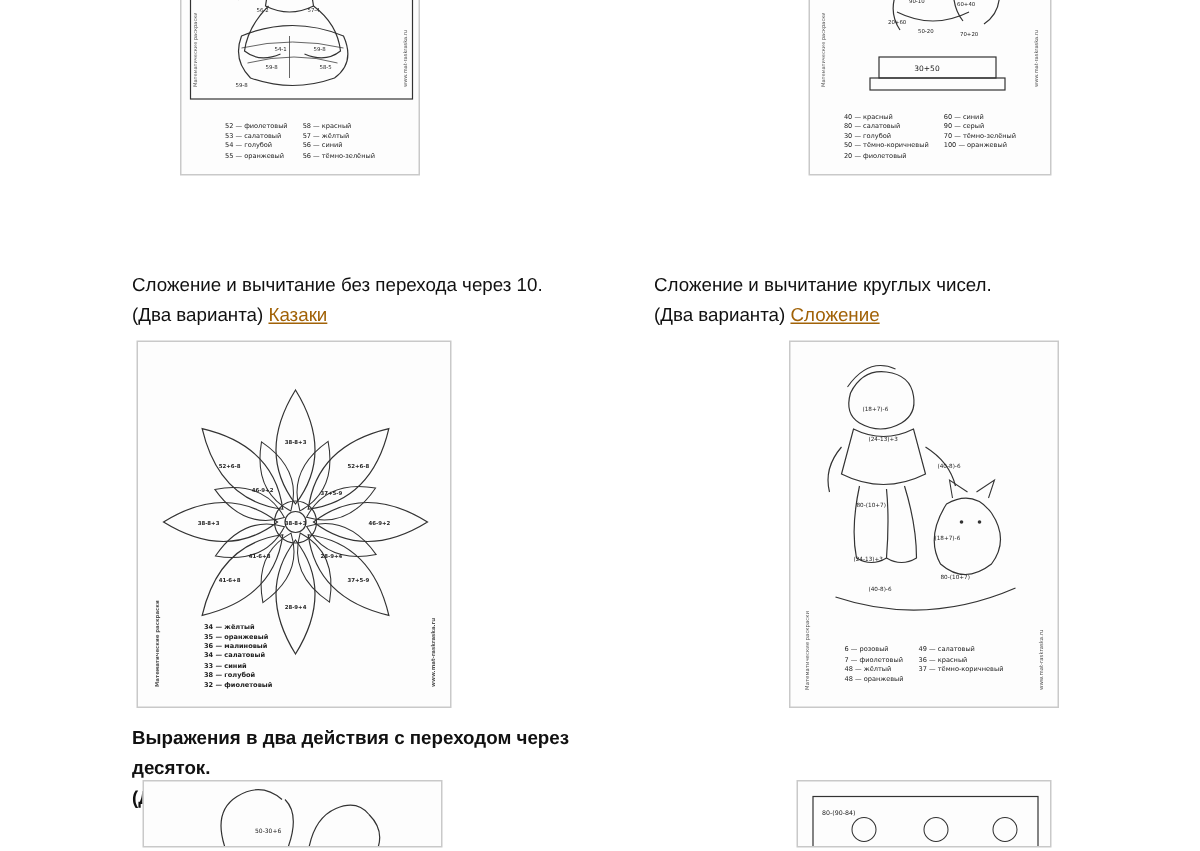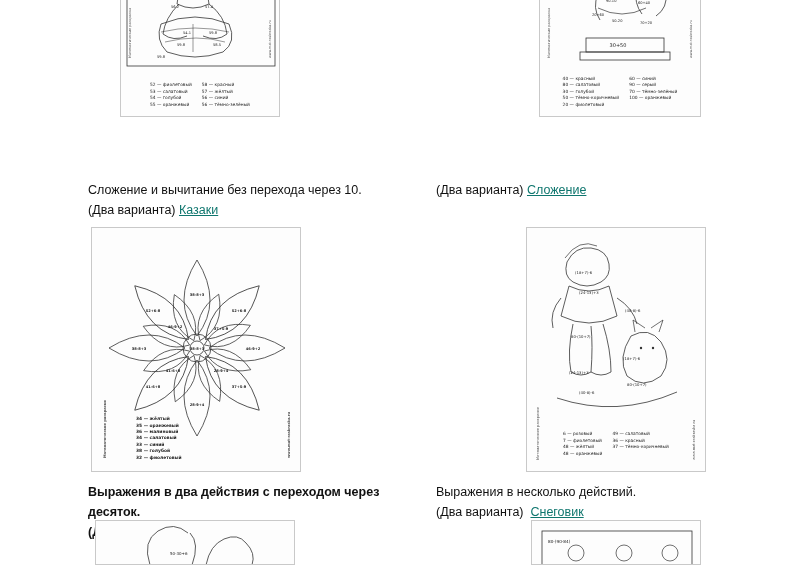--- a/index.html
+++ b/index.html
@@ -49,21 +49,21 @@
     font-size: 12.5px;
     line-height: 20px;
     color: #111;
     padding-left: 88px;
     margin-top: 8px;
   }
   .caption .line2 {
     display: block;
   }
   .link {
-    color: #0f766e;
+    color: #a16207;
     text-decoration: underline;
     cursor: pointer;
   }
   .legend {
     position: absolute;
     left: 0;
     right: 0;
     bottom: 2px;
     display: flex;
     justify-content: center;
@@ -206,20 +206,21 @@
             <div class="col">
               <div class="legend-line">60 — синий</div>
               <div class="legend-line">90 — серый</div>
               <div class="legend-line">70 — тёмно-зелёный</div>
               <div class="legend-line">100 — оранжевый</div>
             </div>
           </div>
         </div>
       </div>
       <div class="caption" style="padding-left:36px;">
+        <span>Сложение и вычитание круглых чисел.</span>
         <span class="line2">
           <span>(Два варианта)</span>
           <a class="link">Сложение</a>
         </span>
       </div>
     </div>
 
     <div class="cell" style="height:293px;font-weight:bold;">
       <div class="img-wrap" style="height:247px;">
         <div class="sheet" style="width:210px;height:245px;margin-left:-8px;">
@@ -333,27 +334,20 @@
               <div class="legend-line">48 — оранжевый</div>
             </div>
             <div class="col">
               <div class="legend-line">49 — салатовый</div>
               <div class="legend-line">36 — красный</div>
               <div class="legend-line">37 — тёмно-коричневый</div>
             </div>
           </div>
         </div>
       </div>
-      <div class="caption" style="padding-left:36px;">
-        <span>Выражения в несколько действий.</span>
-        <span class="line2">
-          <span>(Два варианта)</span>
-          &nbsp;<a class="link">Снеговик</a>
-        </span>
-      </div>
     </div>
 
     <div class="cell" style="height:60px;">
       <div class="img-wrap">
         <div class="sheet" style="width:200px;height:45px;margin-left:-10px;">
           <svg width="200" height="45" viewBox="0 0 200 45">
             <path d="M54 44 q-8 -24 8 -34 q16 -10 30 2" fill="none" stroke="#333" stroke-width="0.8"></path>
             <path d="M96 44 q8 -22 -2 -32" fill="none" stroke="#333" stroke-width="0.8"></path>
             <path d="M110 44 q4 -20 18 -26 q14 -6 22 4" fill="none" stroke="#333" stroke-width="0.8"></path>
             <path d="M150 22 q10 10 6 22" fill="none" stroke="#333" stroke-width="0.8"></path>

